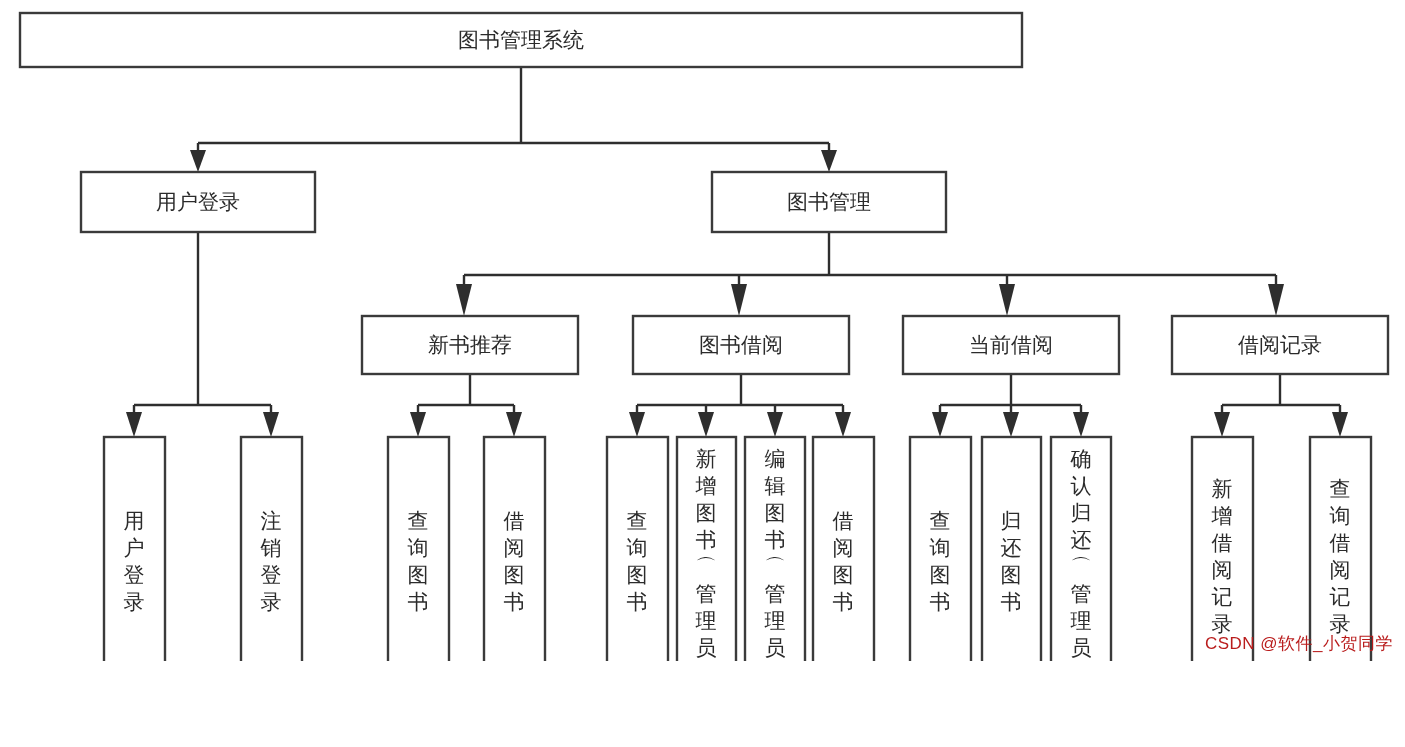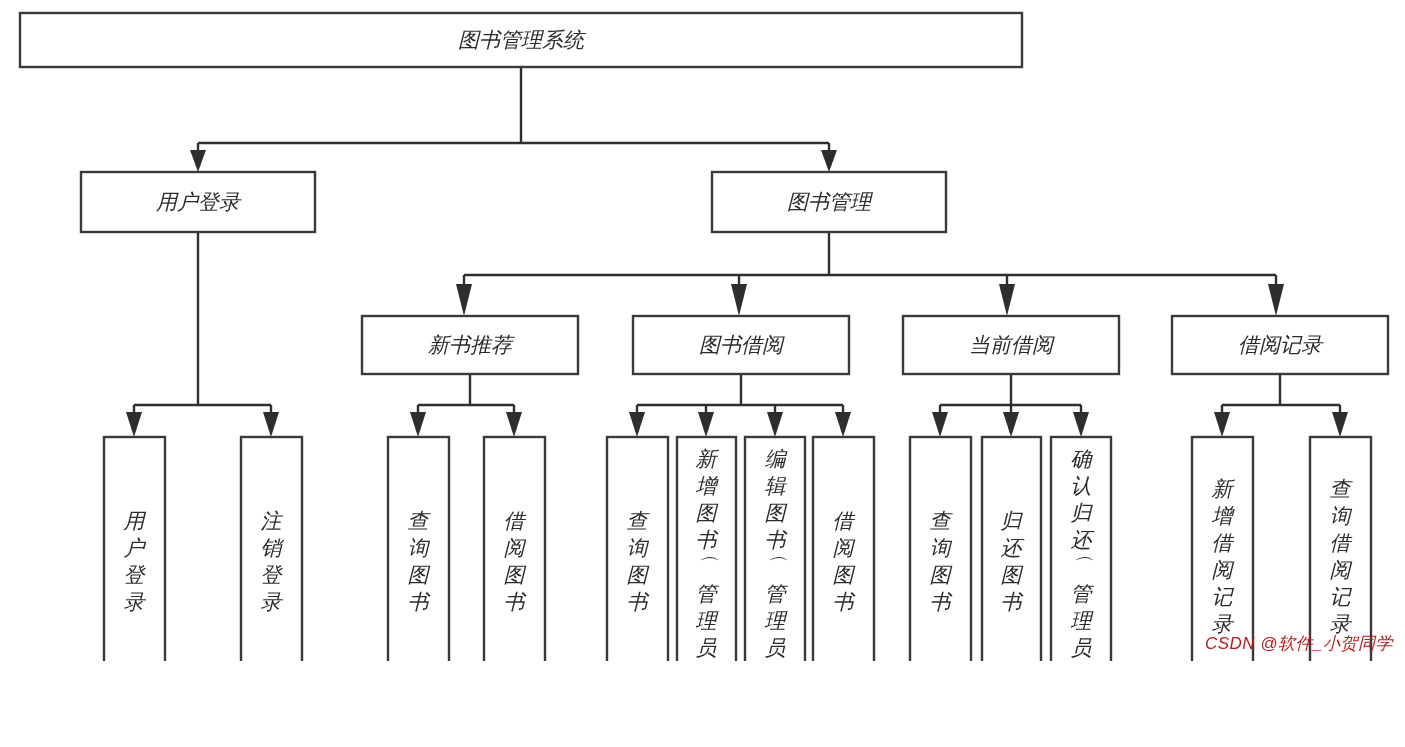--- a/index.html
+++ b/index.html
@@ -9,21 +9,20 @@
   }
   body {
     font-family: "Liberation Sans", "DejaVu Sans", sans-serif;
   }
   #diagram-root {
     position: relative;
     width: 1405px;
     height: 661px;
     background: #ffffff;
     overflow: hidden;
-    font-style: italic;
   }
   svg.flow {
     position: absolute;
     left: 0;
     top: 0;
     width: 1405px;
     height: 747px;
     display: block;
   }
   .node-box {

